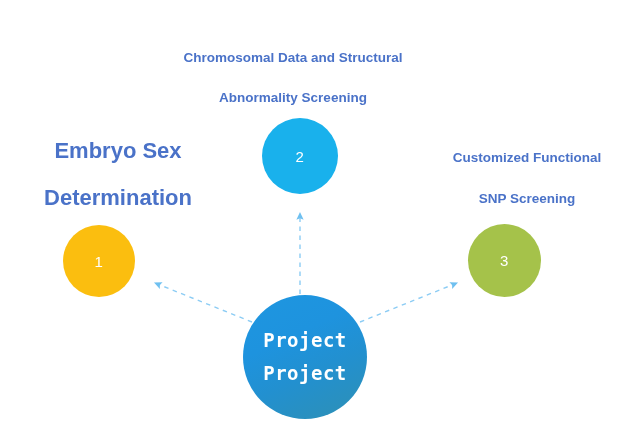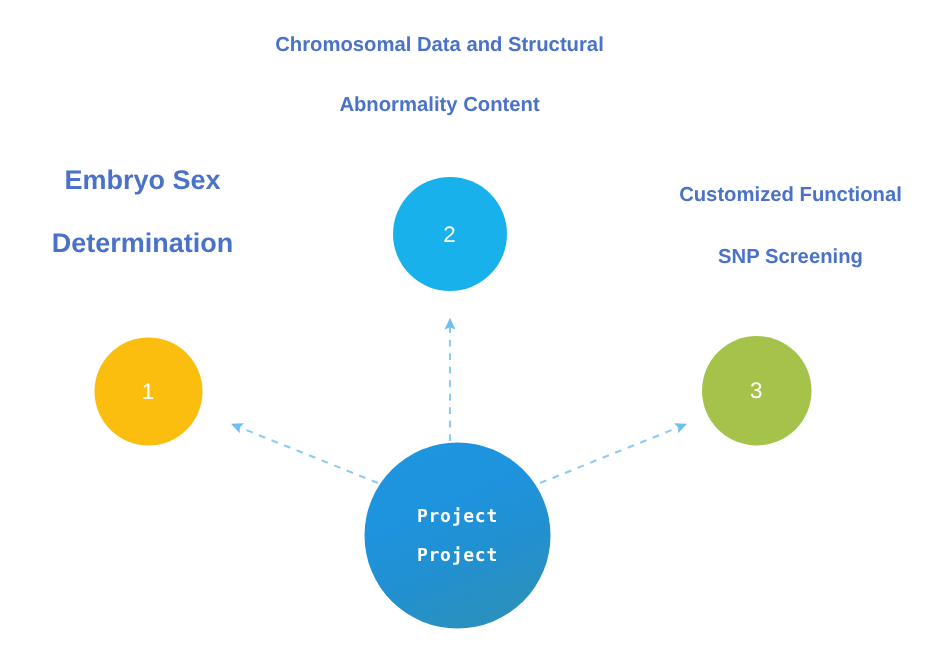--- a/index.html
+++ b/index.html
@@ -65,51 +65,52 @@
 
   #node-center {
     left: 243px; top: 295px;
     width: 124px; height: 124px;
     background: linear-gradient(155deg, #1E96E0 0%, #1E93DE 35%, #2290D0 60%, #2E90B4 100%);
     flex-direction: column;
   }
   .center-line {
     color: #ffffff;
     font-family: "DejaVu Sans Mono", "Liberation Mono", monospace;
-    font-size: 12px;
+    font-size: 19px;
     font-weight: 700;
     letter-spacing: 0.5px;
     line-height: 1;
   }
   .center-line.first { margin-bottom: 14px; }
 
   
   .label {
     position: absolute;
     color: #4A72C8;
     font-family: "Liberation Sans", sans-serif;
     font-weight: 700;
     text-align: center;
     white-space: nowrap;
   }
-  .label .line { display: block; }
+  .label .line { display: block; margin-top: 28px; }
 
   #label-top {
     left: 143px;
     top: 22px;
     width: 300px;
     font-size: 13.5px;
   }
   #label-top .line + .line { margin-top: 25px; }
 
   #label-left {
     left: 0px;
     top: 110px;
     width: 190px;
-    font-size: 18px;
+    font-size: 22px;
+    padding-left: 23px;
   }
   #label-left .line + .line { margin-top: 21px; text-align: center; }
 
   #label-right {
     left: 432px;
     top: 122px;
     width: 190px;
     font-size: 13.5px;
   }
   #label-right .line + .line { margin-top: 26px; }
@@ -145,21 +146,21 @@
     <span class="node-num">3</span>
   </div>
 
   <div class="node" id="node-center">
     <span class="center-line first">Project</span>
     <span class="center-line">Project</span>
   </div>
 
   <div class="label" id="label-top">
     <span class="line">Chromosomal Data and Structural</span>
-    <span class="line">Abnormality Content</span>
+    <span class="line">Abnormality Screening</span>
   </div>
 
   <div class="label" id="label-left">
     <span class="line">Embryo Sex</span>
     <span class="line">Determination</span>
   </div>
 
   <div class="label" id="label-right">
     <span class="line">Customized Functional</span>
     <span class="line">SNP Screening</span>

